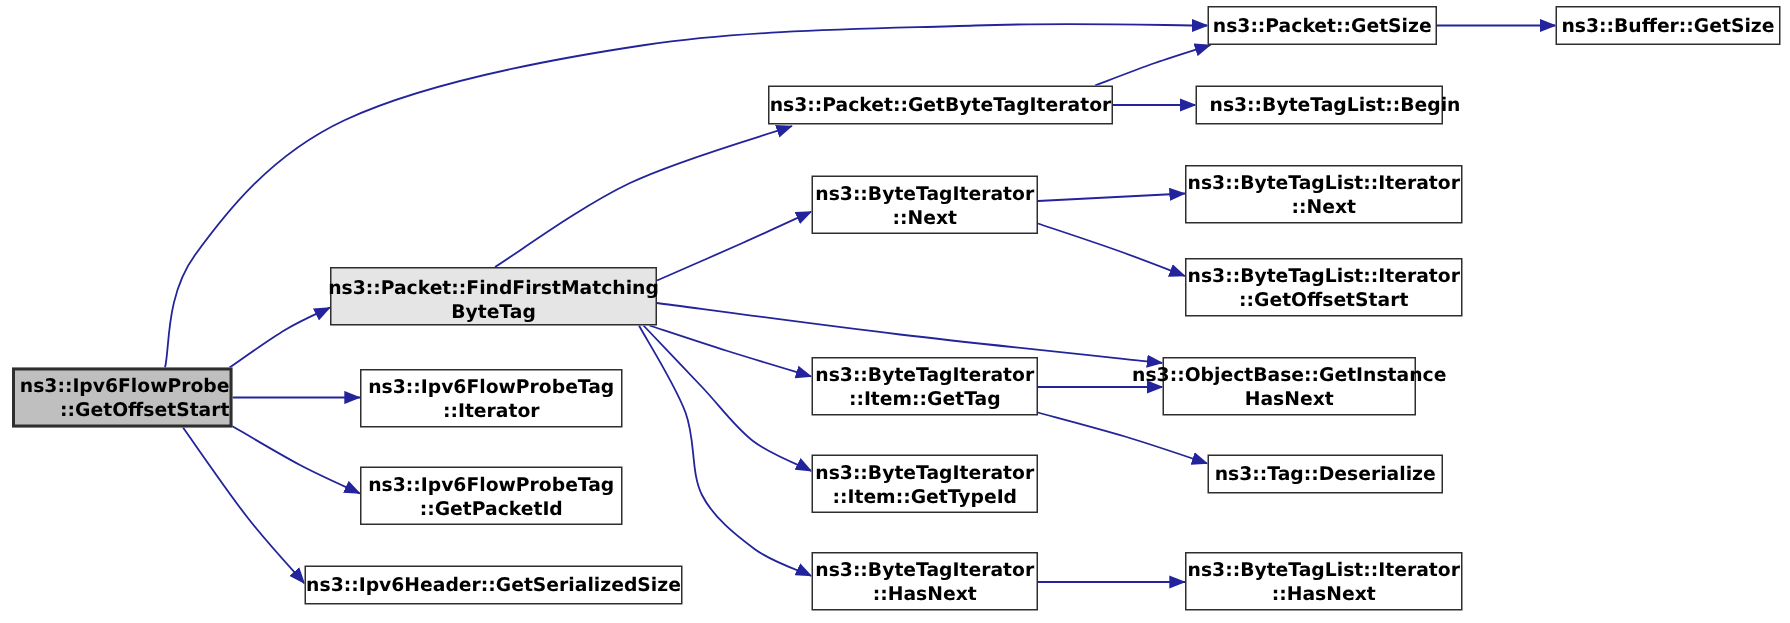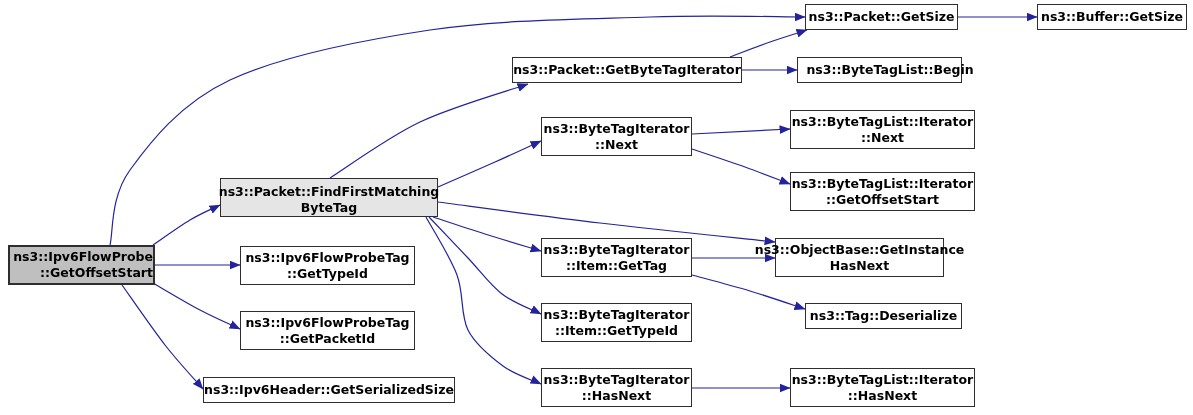--- a/index.html
+++ b/index.html
@@ -67,21 +67,21 @@
       <div class="node root" style="left: 8px; top: 245px; width: 147px; height: 40px; background: rgb(191, 191, 191); border-color: rgb(46, 46, 46); color: rgb(0, 0, 0);">
         <span>ns3::Ipv6FlowProbe</span>
         <span>::GetOffsetStart</span>
       </div>
       <div class="node" style="left: 220px; top: 178px; width: 218px; height: 39px; background: #e5e5e5; border-color: rgb(46, 46, 46); color: rgb(0, 0, 0); justify-content: flex-end;">
         <span>ns3::Packet::FindFirstMatching</span>
         <span>ByteTag</span>
       </div>
       <div class="node" style="left: 240px; top: 246px; width: 175px; height: 39px; background: rgb(255, 255, 255); border-color: rgb(46, 46, 46); color: rgb(0, 0, 0);">
         <span>ns3::Ipv6FlowProbeTag</span>
-        <span>::GetTypeId</span>
+        <span>::Iterator</span>
       </div>
       <div class="node" style="left: 240px; top: 311px; width: 175px; height: 39px; background: rgb(255, 255, 255); border-color: rgb(46, 46, 46); color: rgb(0, 0, 0);">
         <span>ns3::Ipv6FlowProbeTag</span>
         <span>::GetPacketId</span>
       </div>
       <div class="node" style="left: 203px; top: 377px; width: 252px; height: 26px; background: rgb(255, 255, 255); border-color: rgb(46, 46, 46); color: rgb(0, 0, 0);">
         <span>ns3::Ipv6Header::GetSerializedSize</span>
       </div>
       <div class="node" style="left: 512px; top: 57px; width: 230px; height: 26px; background: rgb(255, 255, 255); border-color: rgb(46, 46, 46); color: rgb(0, 0, 0);">
         <span>ns3::Packet::GetByteTagIterator</span>

